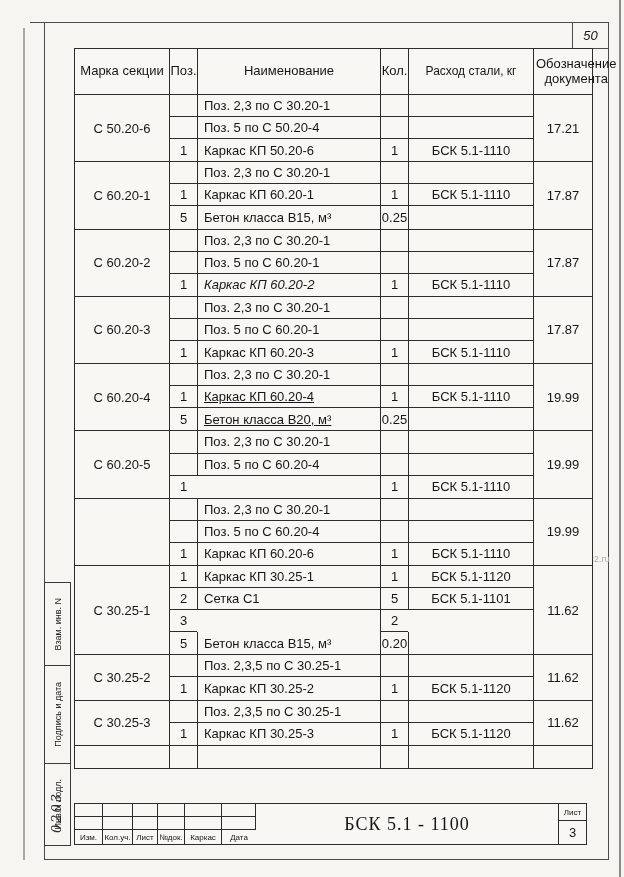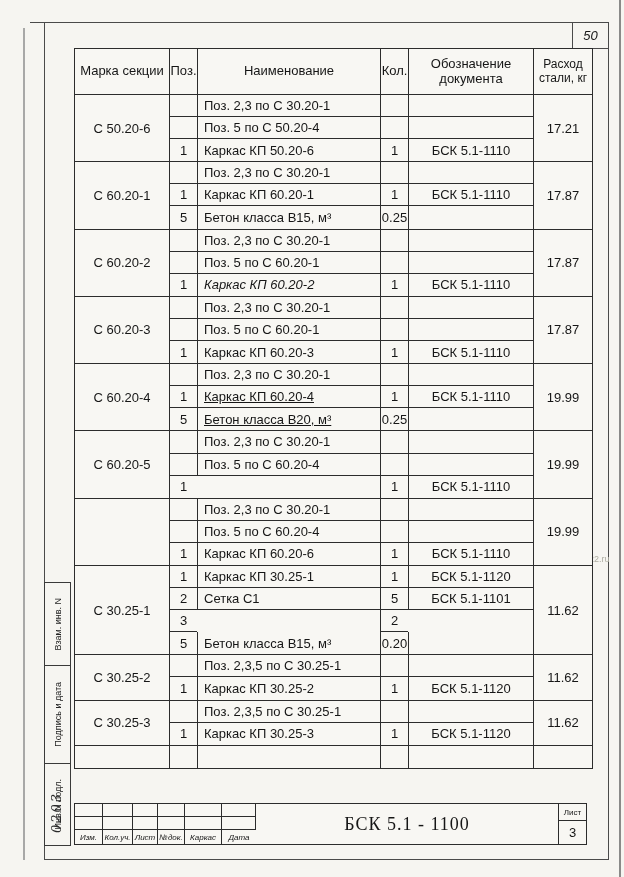--- a/index.html
+++ b/index.html
@@ -43,21 +43,21 @@
   .vtext{writing-mode:vertical-rl;transform:rotate(180deg);font-size:9px;white-space:nowrap;color:#222;}
   .handwritten{position:absolute;left:49px;top:792px;writing-mode:vertical-rl;transform:rotate(180deg);
     font-family:"DejaVu Serif", serif;font-style:italic;font-size:13px;letter-spacing:2px;color:#2a2a2a;}
 
   
   .tblock{position:absolute;left:74px;top:803px;width:511px;height:40px;
     border:1.4px solid #2c2c2c;box-sizing:content-box;display:flex;background:#f8f7f3;}
   .revgrid{width:181px;display:grid;grid-template-columns:28px 30px 25px 27px 37px 1fr;grid-template-rows:13px 13px 1fr;}
   .rc{border-right:1.1px solid #2c2c2c;border-bottom:1.1px solid #2c2c2c;box-sizing:border-box;
     display:flex;align-items:center;justify-content:center;font-size:8px;overflow:hidden;white-space:nowrap;}
-  .rc.lastrow{border-bottom:none;font-style:italic;}
+  .rc.lastrow{border-bottom:none;}
   .docnum{flex:1;display:flex;align-items:center;justify-content:center;
     font-family:"Liberation Serif", serif;font-size:18px;letter-spacing:1px;}
   .sheetbox{width:28px;border-left:1.2px solid #2c2c2c;display:flex;flex-direction:column;box-sizing:border-box;}
   .sheetlabel{height:16px;border-bottom:1.1px solid #2c2c2c;display:flex;align-items:center;justify-content:center;font-size:8px;}
   .sheetnum{flex:1;display:flex;align-items:center;justify-content:center;font-size:13px;}
 </style>
 </head>
 <body>
 
 <div class="scan-left-line"></div>
@@ -66,22 +66,22 @@
 <div class="frame-top-ext"></div>
 <div class="pagenum">50</div>
 <div class="watermark">gbi22.ru</div>
 
 <div class="spec">
   <div class="thead">
     <div class="th">Марка секции</div>
     <div class="th">Поз.</div>
     <div class="th">Наименование</div>
     <div class="th">Кол.</div>
+    <div class="th small">Расход стали, кг</div>
     <div class="th">Обозначение документа</div>
-    <div class="th small">Расход стали, кг</div>
   </div>
   <div id="table-groups">
       <div class="grp">
         <div class="c mark" style="grid-row: 1 / span 3;">С 50.20-6</div>
         <div class="c poz" style="grid-area: 1 / 2;"></div>
         <div class="c name" style="grid-area: 1 / 3;">Поз. 2,3 по С 30.20-1</div>
         <div class="c qty" style="grid-area: 1 / 4;"></div>
         <div class="c doc" style="grid-area: 1 / 5;"></div>
         <div class="c poz" style="grid-area: 2 / 2;"></div>
         <div class="c name" style="grid-area: 2 / 3;">Поз. 5 по С 50.20-4</div>

